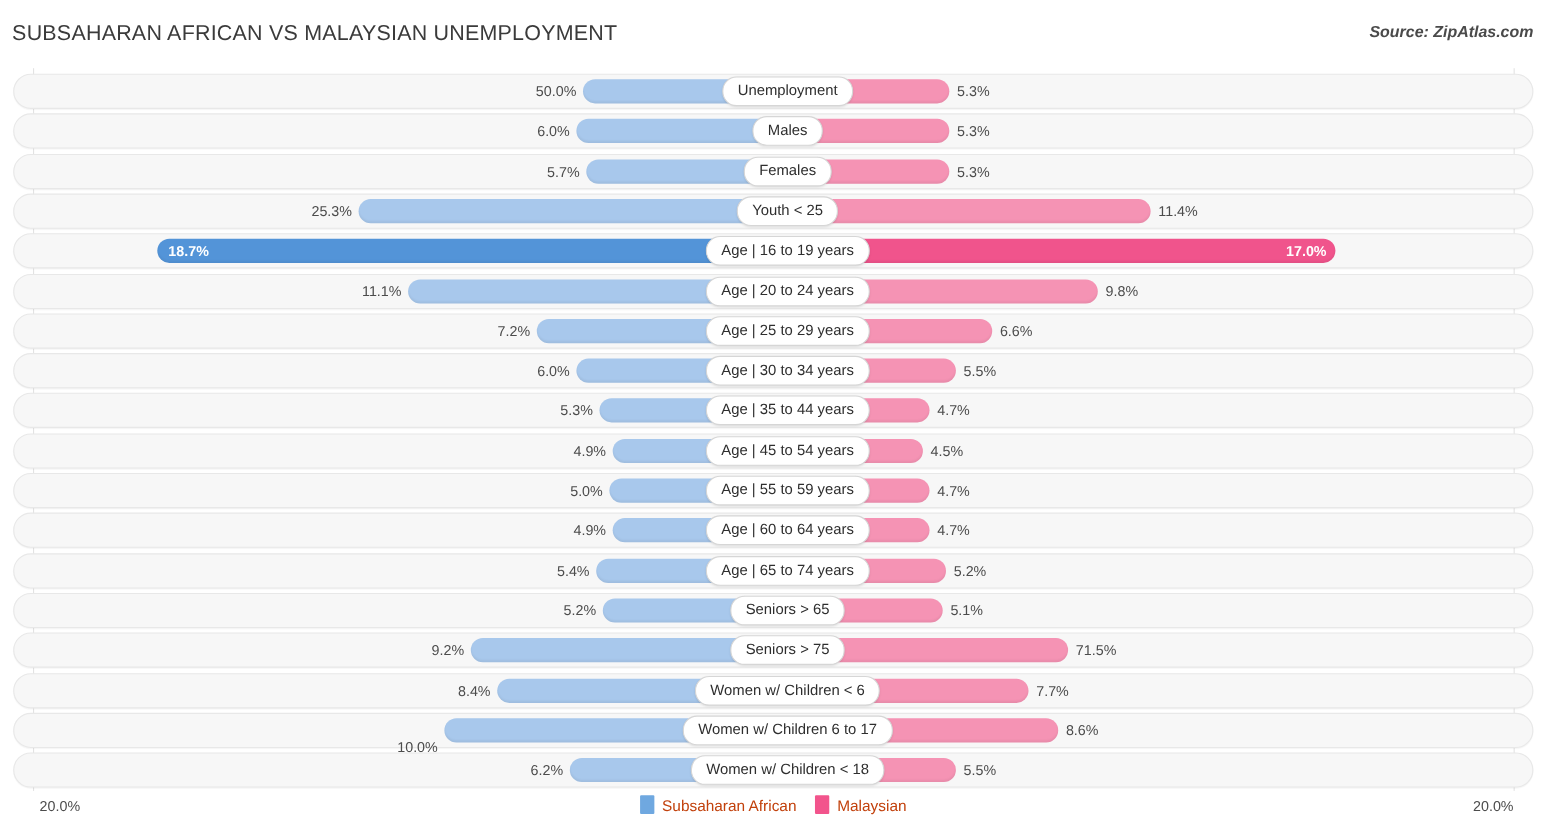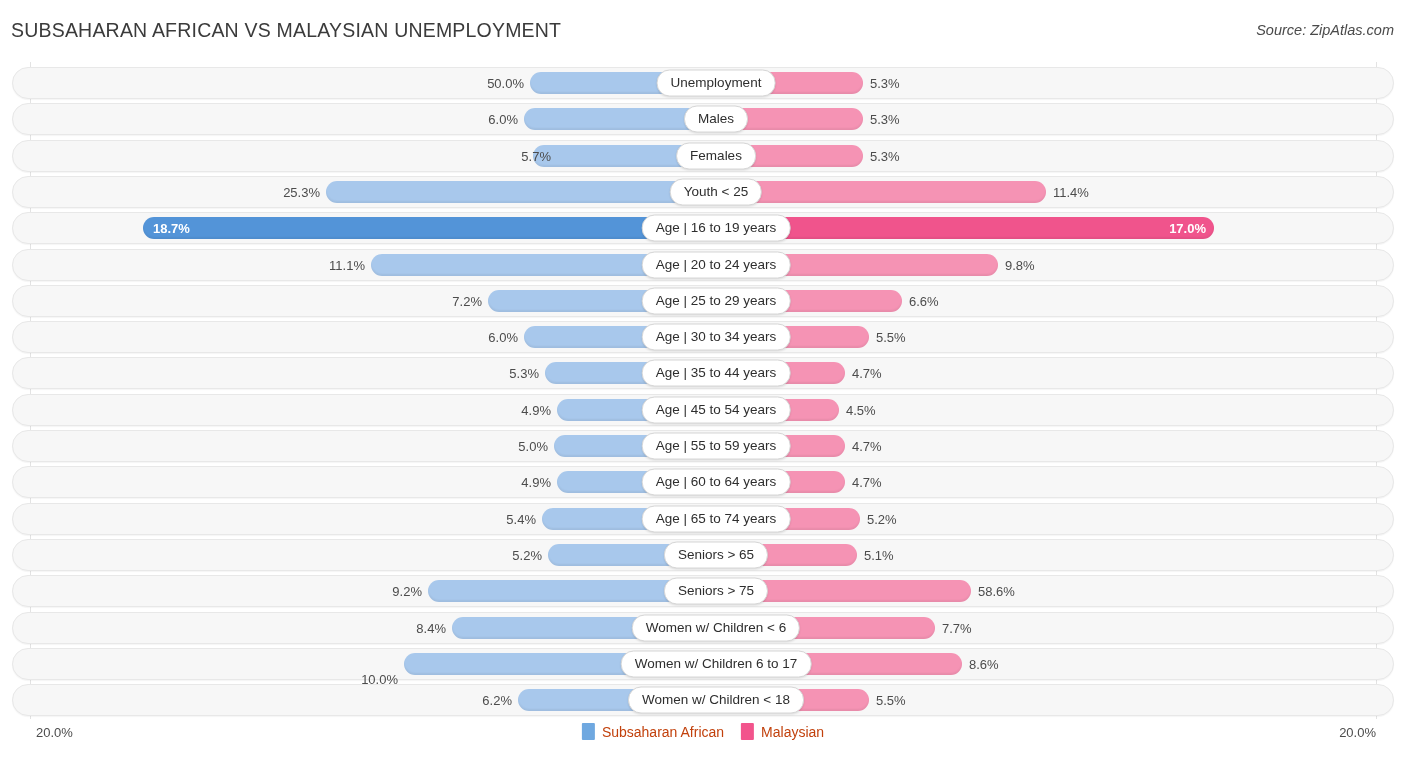--- a/index.html
+++ b/index.html
@@ -30,21 +30,21 @@
     color: #3b3b3b;
     letter-spacing: 0.2px;
     white-space: nowrap;
   }
   #source-label {
     position: absolute;
     right: 12px;
     top: 22px;
     font-size: 14.5px;
     font-style: italic;
-    font-weight: normal;
+    font-weight: bold;
     color: #4a4a4a;
     white-space: nowrap;
   }
 
   
   #plot {
     position: absolute;
     left: 0;
     top: 62px;
     width: 1406px;
@@ -193,21 +193,21 @@
       <div class="row" style="top: 41.3px;">
         <div class="bar bar-left" style="left: 511px; width: 180px;"></div>
         <div class="bar bar-right" style="left: 691px; width: 159px;"></div>
         <div class="val val-left" style="left: 457px; width: 48px;">6.0%</div>
         <div class="val val-right" style="left: 857px;">5.3%</div>
         <div class="center-label">Males</div>
       </div>
       <div class="row" style="top: 77.6px;">
         <div class="bar bar-left" style="left: 520px; width: 171px;"></div>
         <div class="bar bar-right" style="left: 691px; width: 159px;"></div>
-        <div class="val val-left" style="left: 490px; width: 48px;">5.7%</div>
+        <div class="val val-left" style="left: 466px; width: 48px;">5.7%</div>
         <div class="val val-right" style="left: 857px;">5.3%</div>
         <div class="center-label">Females</div>
       </div>
       <div class="row" style="top: 113.9px;">
         <div class="bar bar-left" style="left: 313px; width: 378px;"></div>
         <div class="bar bar-right" style="left: 691px; width: 342px;"></div>
         <div class="val val-left" style="left: 259px; width: 48px;">25.3%</div>
         <div class="val val-right" style="left: 1040px;">11.4%</div>
         <div class="center-label">Youth &lt; 25</div>
       </div>
@@ -278,21 +278,21 @@
         <div class="bar bar-left" style="left: 535px; width: 156px;"></div>
         <div class="bar bar-right" style="left: 691px; width: 153px;"></div>
         <div class="val val-left" style="left: 481px; width: 48px;">5.2%</div>
         <div class="val val-right" style="left: 851px;">5.1%</div>
         <div class="center-label">Seniors &gt; 65</div>
       </div>
       <div class="row" style="top: 513.2px;">
         <div class="bar bar-left" style="left: 415px; width: 276px;"></div>
         <div class="bar bar-right" style="left: 691px; width: 267px;"></div>
         <div class="val val-left" style="left: 361px; width: 48px;">9.2%</div>
-        <div class="val val-right" style="left: 965px;">58.6%</div>
+        <div class="val val-right" style="left: 965px;">71.5%</div>
         <div class="center-label">Seniors &gt; 75</div>
       </div>
       <div class="row" style="top: 549.5px;">
         <div class="bar bar-left" style="left: 439px; width: 252px;"></div>
         <div class="bar bar-right" style="left: 691px; width: 231px;"></div>
         <div class="val val-left" style="left: 385px; width: 48px;">8.4%</div>
         <div class="val val-right" style="left: 929px;">7.7%</div>
         <div class="center-label">Women w/ Children &lt; 6</div>
       </div>
       <div class="row" style="top: 585.8px;">

